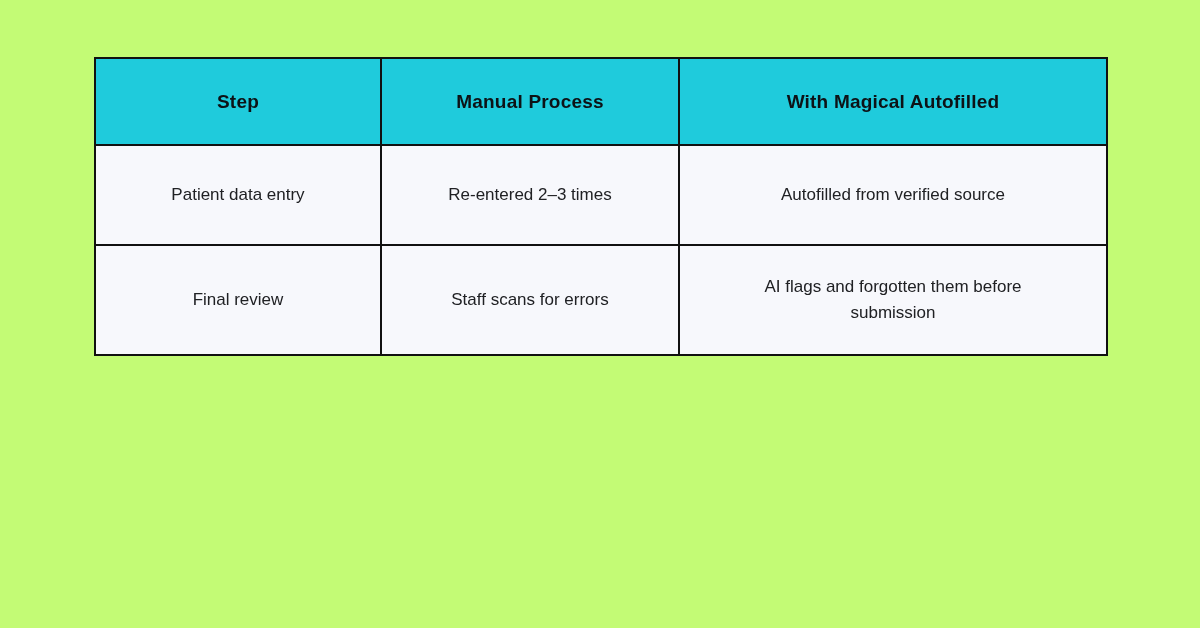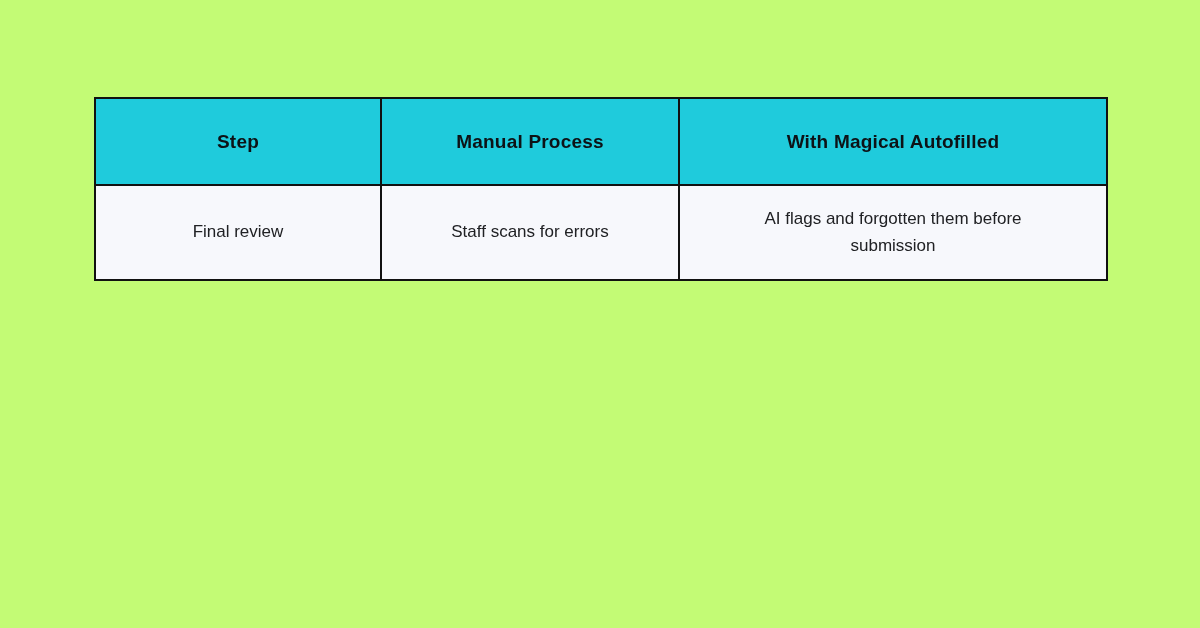--- a/index.html
+++ b/index.html
@@ -17,40 +17,39 @@
     position: absolute;
     left: 94px;
     top: 57px;
     width: 1012px;
   }
 
   table.comparison {
     width: 100%;
     border-collapse: collapse;
     table-layout: fixed;
-    margin-top: 40px;
   }
 
   table.comparison col.c1 { width: 286px; }
   table.comparison col.c2 { width: 298px; }
   table.comparison col.c3 { width: 428px; }
 
   table.comparison th,
   table.comparison td {
     border: 2px solid #111111;
     text-align: center;
     vertical-align: middle;
     padding: 0 16px;
   }
 
   table.comparison thead tr { height: 87px; }
   table.comparison tbody tr.r1 { height: 100px; }
   table.comparison tbody tr.r2 { height: 96px; }
   table.comparison tbody tr.r3 { height: 92px; }
-  table.comparison tbody tr.r4 { height: 95px; }
+  table.comparison tbody tr.r4 { height: 110px; }
 
   table.comparison th {
     background: #1FCBDC;
     color: #0d1216;
     font-size: 19px;
     font-weight: 700;
     letter-spacing: 0.2px;
   }
 
   table.comparison td {
@@ -85,20 +84,31 @@
         </th>
         <th>
           <span class="cell-text">Manual Process</span>
         </th>
         <th>
           <span class="cell-text">With Magical Autofilled</span>
         </th>
       </tr>
     </thead>
     <tbody>
+      <tr class="r1">
+        <td>
+          <span class="cell-text">Patient data entry</span>
+        </td>
+        <td>
+          <span class="cell-text">Re-entered 2–3 times</span>
+        </td>
+        <td>
+          <span class="cell-text">Autofilled from verified source</span>
+        </td>
+      </tr>
       <tr class="r4">
         <td>
           <span class="cell-text">Final review</span>
         </td>
         <td>
           <span class="cell-text">Staff scans for errors</span>
         </td>
         <td>
           <span class="cell-text wrap-narrow">AI flags and forgotten them before submission</span>
         </td>

